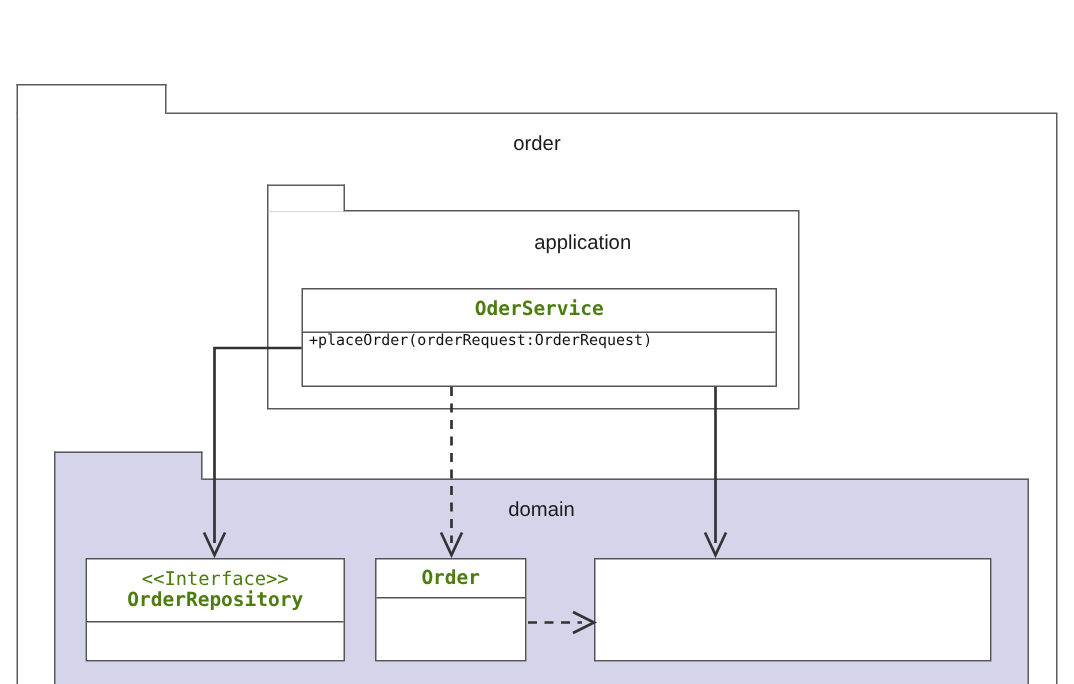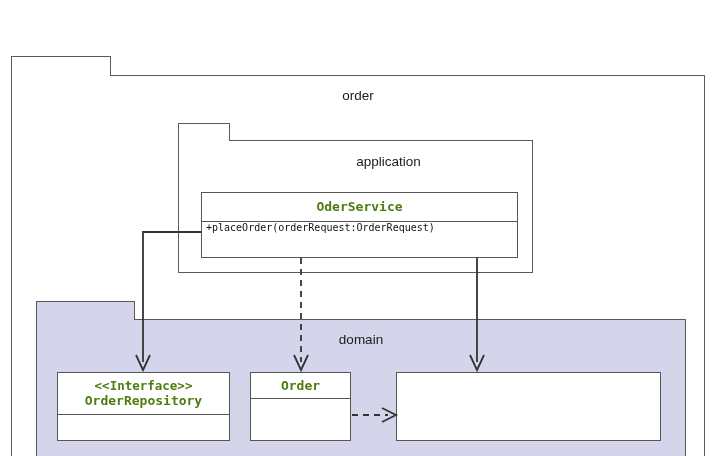--- a/index.html
+++ b/index.html
@@ -84,21 +84,21 @@
     align-items: center;
     justify-content: center;
     font-family: "DejaVu Sans Mono", monospace;
     font-weight: bold;
     font-size: 13px;
     color: #4d7c0f;
     line-height: 1.22;
     white-space: nowrap;
   }
   .cls-head .stereo {
-    font-weight: bold;
+    font-weight: normal;
     font-size: 12.5px;
   }
   .cls-sect {
     box-sizing: border-box;
     display: flex;
     font-family: "DejaVu Sans Mono", monospace;
     font-size: 10px;
     color: #111111;
     white-space: nowrap;
     padding: 0 4px;

